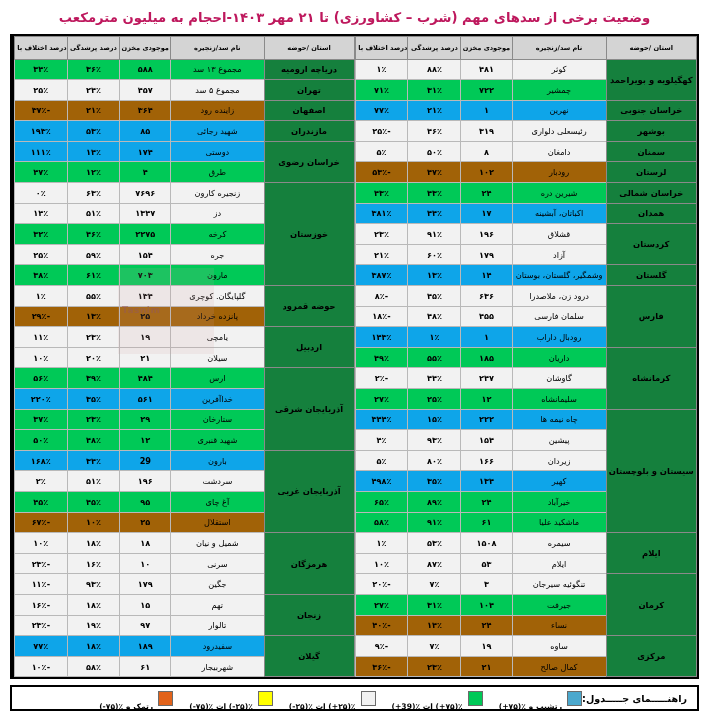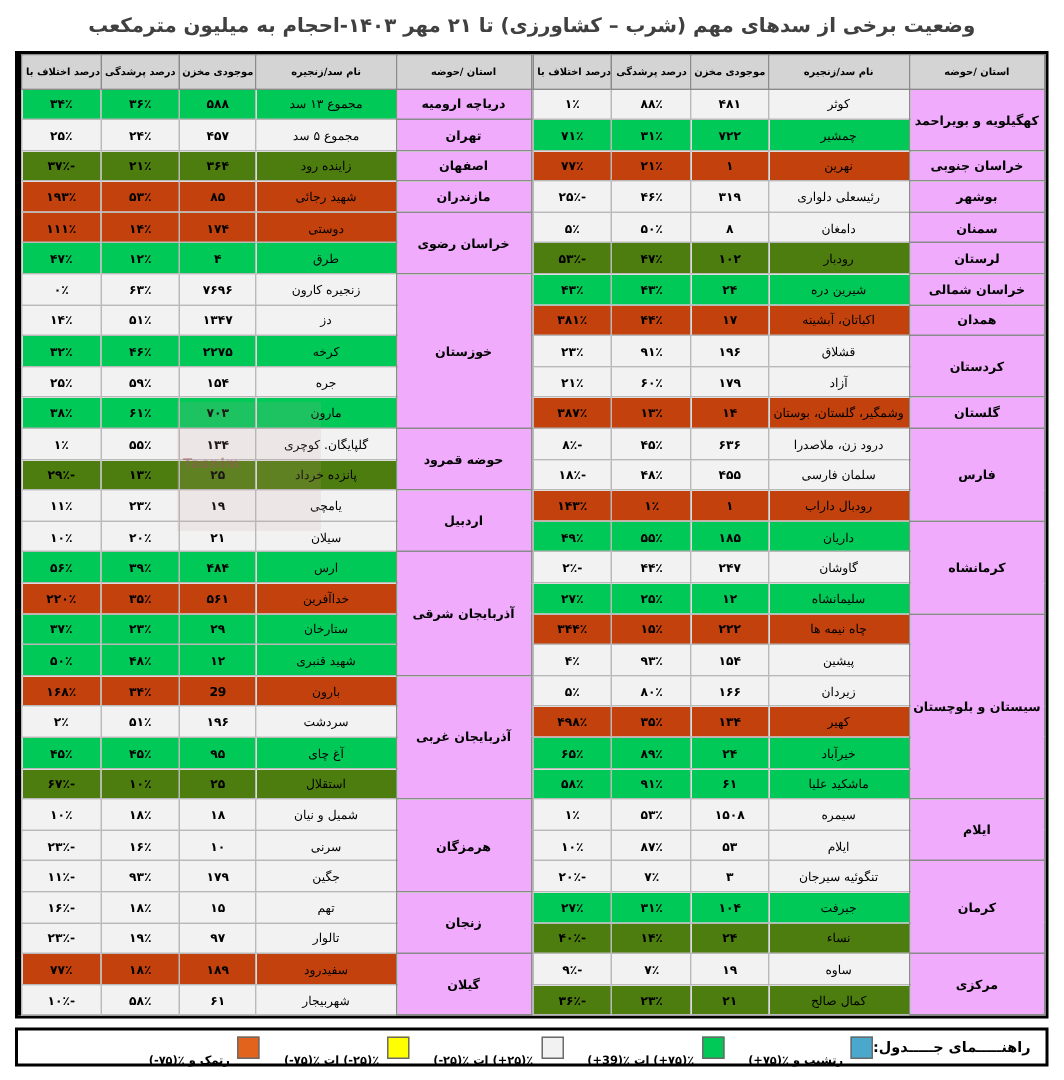--- a/index.html
+++ b/index.html
@@ -18,21 +18,21 @@
     position: relative;
     width: 709px;
     height: 720px;
     box-sizing: border-box;
     padding: 0;
   }
   .title {
     text-align: center;
     font-size: 13.2px;
     font-weight: bold;
-    color: #404040;
+    color: #be185d;
     padding: 10px 6px 7px 6px;
     letter-spacing: 0;
     line-height: 1.25;
   }
   .tables-wrap {
     display: flex;
     flex-direction: row;
     width: 689px;
     margin: 0 auto;
     border: 2px solid #000;
@@ -68,40 +68,40 @@
     border: 1px solid #8a8a8a;
     letter-spacing: -0.2px;
   }
   col.c-prov  { width: 26.5%; }
   col.c-dam   { width: 27.5%; }
   col.c-vol   { width: 15%; }
   col.c-fill  { width: 15.5%; }
   col.c-diff  { width: 15.5%; }
 
   td.prov {
-    background: #f0abfc;
+    background: #15803d;
     font-size: 8.4px;
     font-weight: bold;
     border: 1px solid #8a8a8a;
   }
   td.dam {
     font-size: 8.2px;
     font-weight: normal;
   }
   td.num {
     font-size: 8.2px;
     font-weight: bold;
     letter-spacing: -0.1px;
   }
 
   
   .c-white  { background: #f2f2f2; }
-  .c-yellow { background: #4d7c0f; margin-top: 48px; }
+  .c-yellow { background: #a16207; margin-top: 48px; }
   .c-green  { background: #00c957; }
-  .c-blue   { background: #c2410c; }
+  .c-blue   { background: #0ea5e9; }
 
   
   .legend {
     width: 689px;
     margin: 6px auto 0 auto;
     border: 2px solid #000;
     box-sizing: border-box;
     background: #fff;
     height: 26px;
     display: flex;

